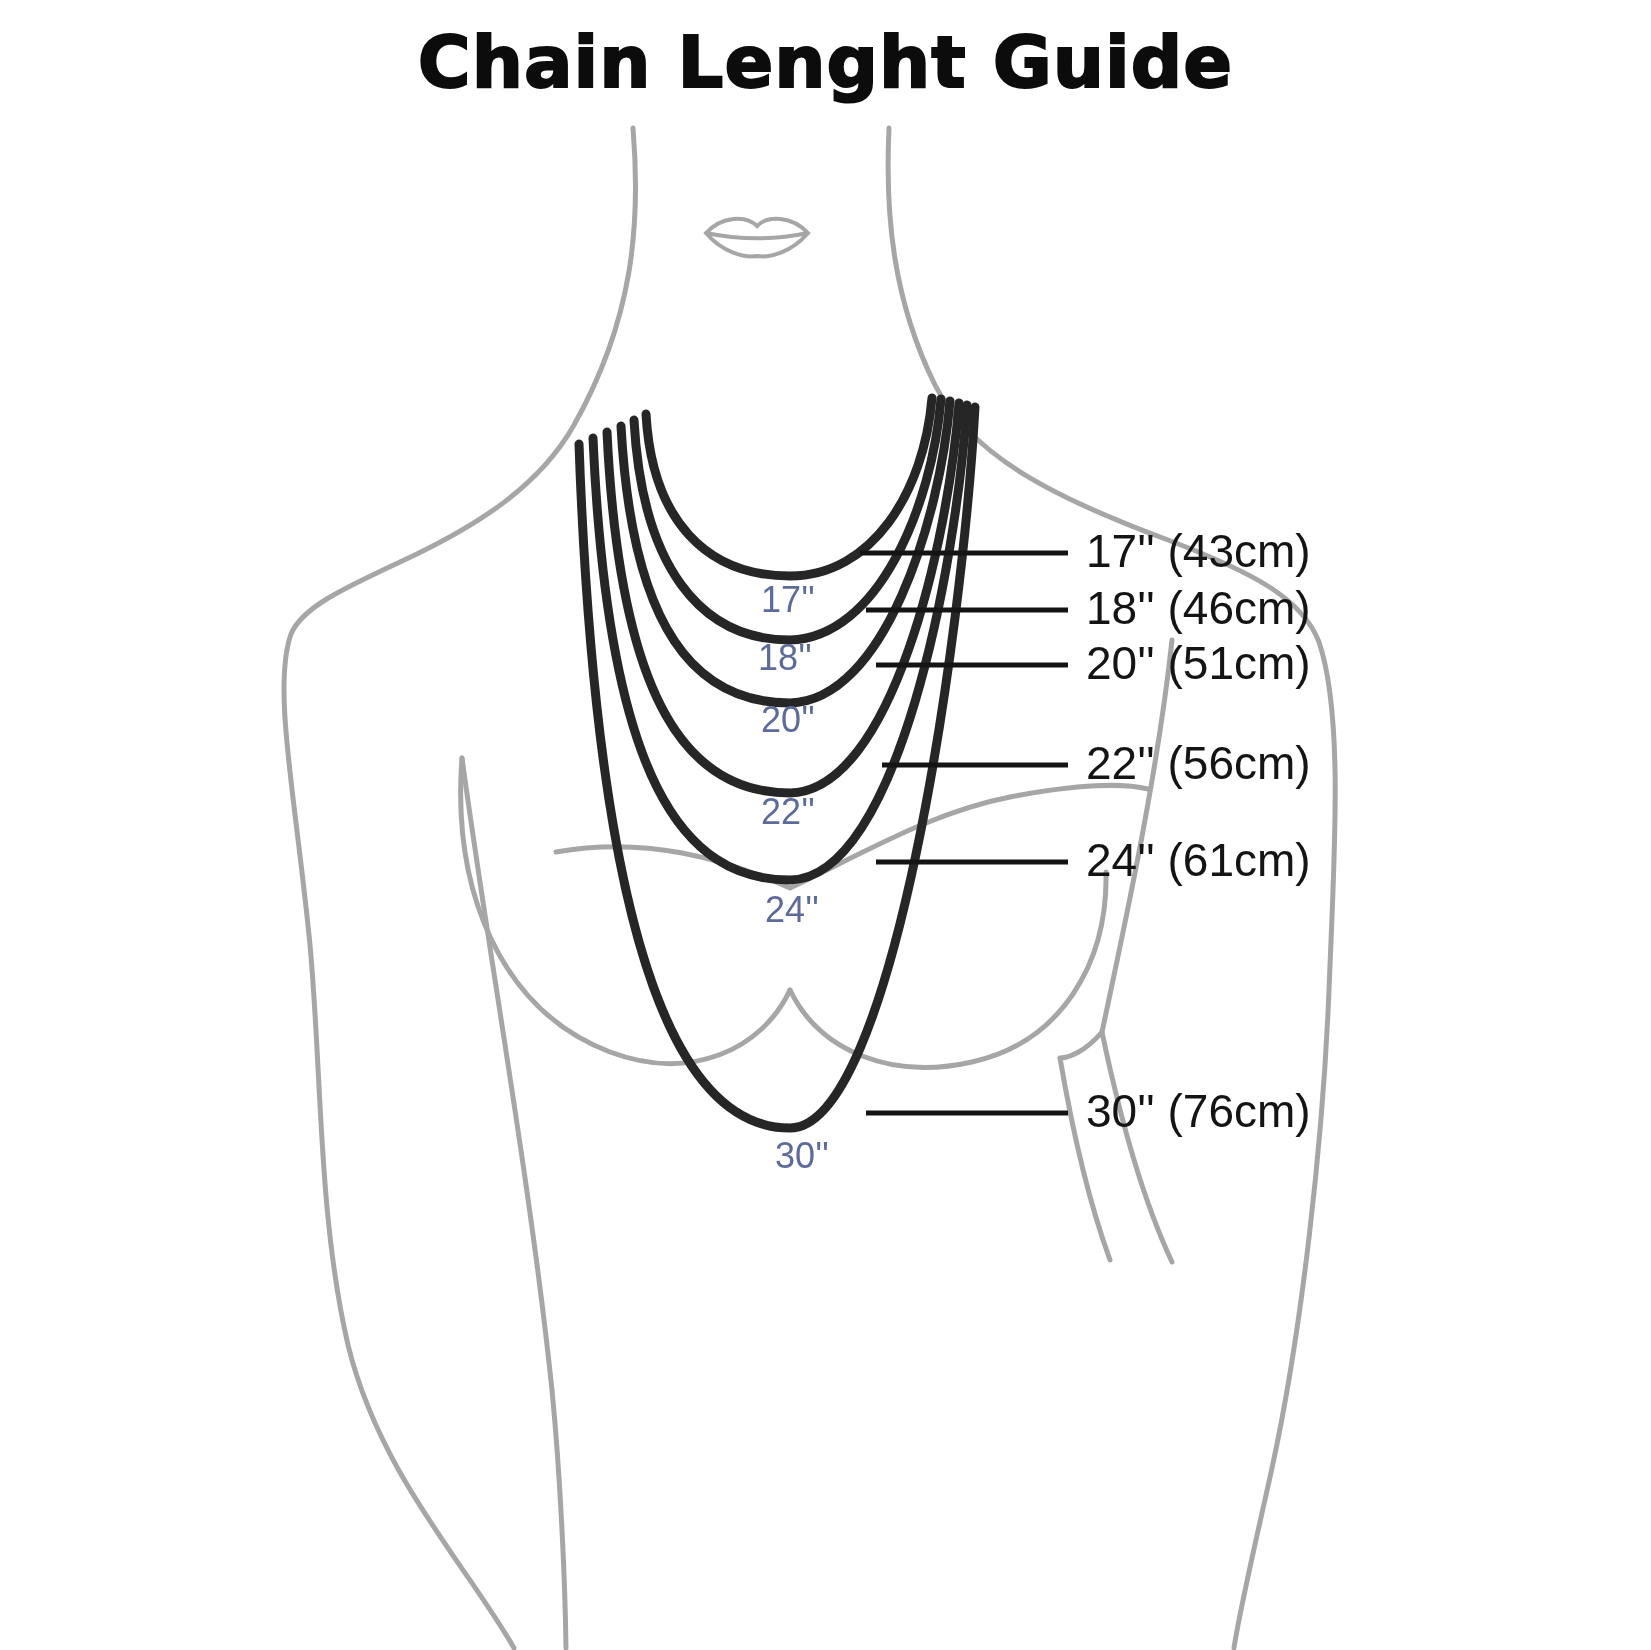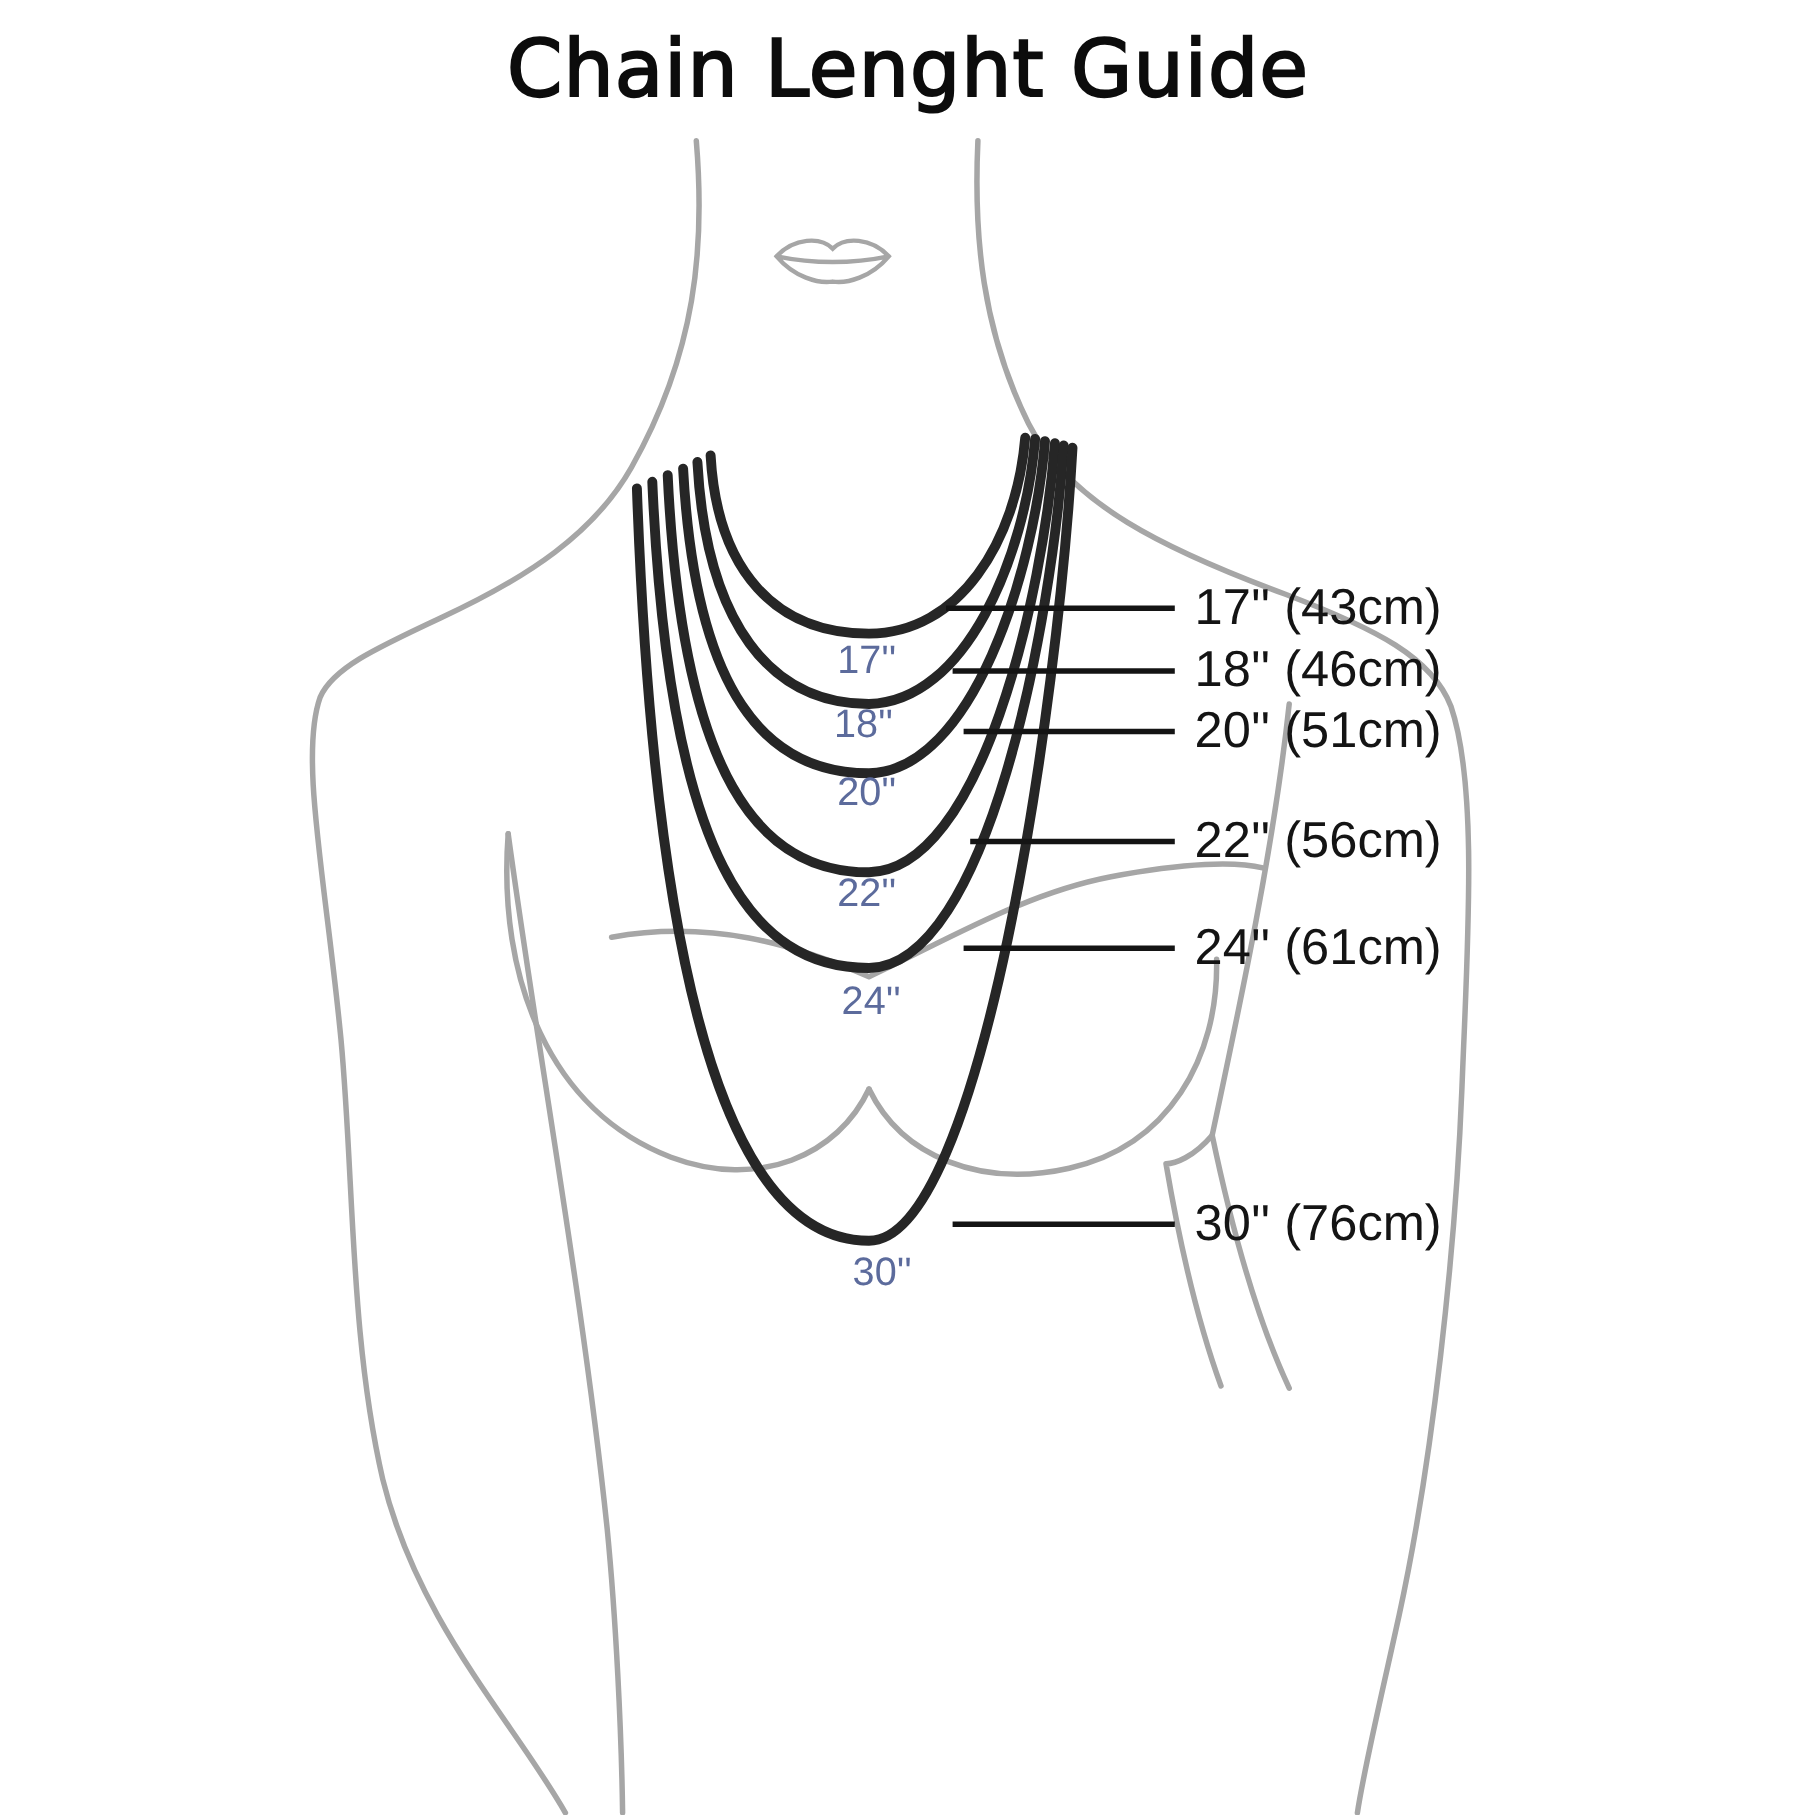--- a/index.html
+++ b/index.html
@@ -18,21 +18,21 @@
     background:var(--background);
     overflow:hidden;
   }
   .title{
     position:absolute;
     top:20px;
     left:0;
     right:0;
     text-align:center;
     font-family:"DejaVu Sans","Liberation Sans",sans-serif;
-    font-weight:400;
+    font-weight:700;
     font-size:72px;
     letter-spacing:1px;
     color:#0c0c0c;
     -webkit-text-stroke:2px #0c0c0c;
   }
   svg.diagram{
     position:absolute;
     inset:0;
     width:100%;
     height:100%;

